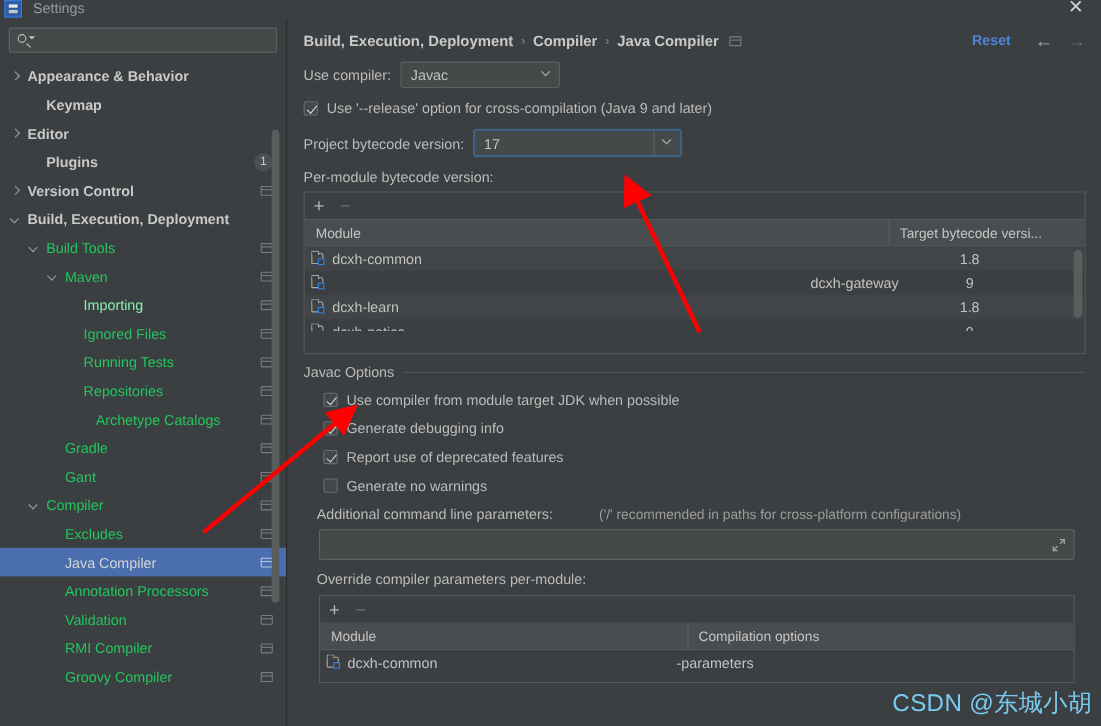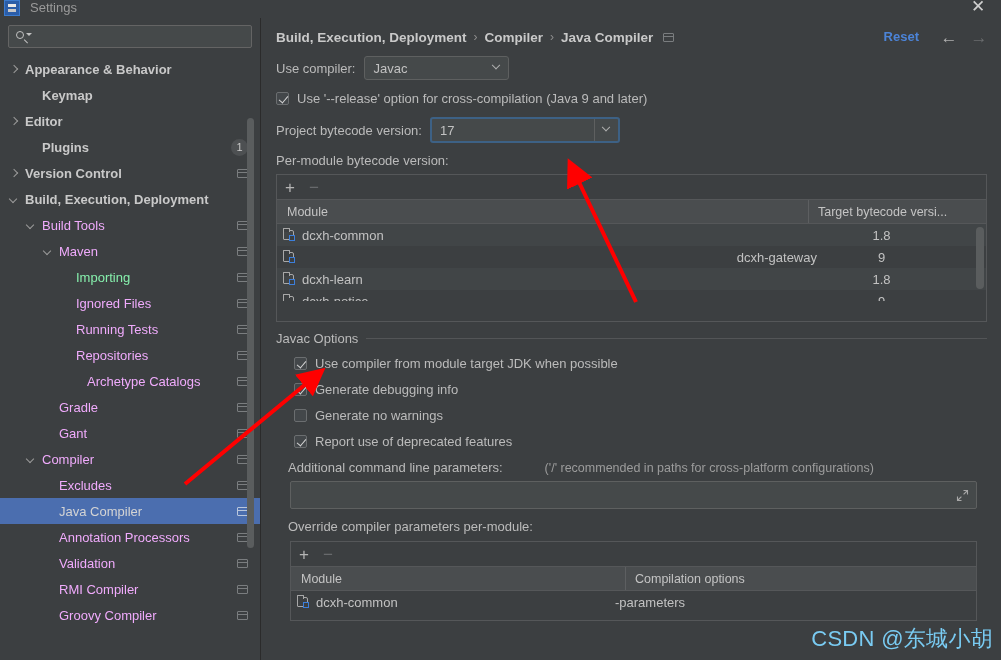--- a/index.html
+++ b/index.html
@@ -101,21 +101,21 @@
     width: 5px; height: 5px;
     border-right: 1.4px solid #9B9B9B; border-top: 1.4px solid #9B9B9B;
     transform: rotate(45deg);
   }
   .tree-row .arrow.down::before {
     content: ""; position: absolute; left: 2px; top: 3px;
     width: 5px; height: 5px;
     border-right: 1.4px solid #9B9B9B; border-bottom: 1.4px solid #9B9B9B;
     transform: rotate(45deg);
   }
-  .tree-label { font-size: 13px; color: #f0abfc; }
+  .tree-label { font-size: 13px; color: #22c55e; }
   .tree-label.bold { font-weight: bold; color: #C9C9C9; }
   .tree-label.mod  { color: #86efac; }
   .tree-row.selected .tree-label { color: #D4D4D4; font-weight: normal; }
   .tree-right { margin-left: auto; display: flex; align-items: center; gap: 8px; }
   .badge-count {
     width: 17px; height: 17px; border-radius: 50%;
     background: #4D5052; color: #C9C9C9;
     font-size: 11px; line-height: 17px; text-align: center;
   }
   .mod-marker {
@@ -546,26 +546,26 @@
       <div id="javaccbs" style="padding-left:18px;">
           <div class="cb-row" style="margin-bottom: 11px;">
             <span class="cbx on"></span>
             <span class="lbl">Use compiler from module target JDK when possible</span>
           </div>
           <div class="cb-row" style="margin-bottom: 11px;">
             <span class="cbx on"></span>
             <span class="lbl">Generate debugging info</span>
           </div>
           <div class="cb-row" style="margin-bottom: 11px;">
+            <span class="cbx on"></span>
+            <span class="lbl">Report use of deprecated features</span>
+          </div>
+          <div class="cb-row" style="margin-bottom: 11px;">
             <span class="cbx"></span>
             <span class="lbl">Generate no warnings</span>
-          </div>
-          <div class="cb-row" style="margin-bottom: 11px;">
-            <span class="cbx on"></span>
-            <span class="lbl">Report use of deprecated features</span>
           </div>
         </div>
 
       <div style="display:flex; align-items:center; padding-left:12px; margin:6px 0 6px 0;">
         <span class="lbl">Additional command line parameters:</span>
         <span class="hint" style="margin-left:42px;">('/' recommended in paths for cross-platform configurations)</span>
       </div>
 
       <div class="txtfield" style="margin-left:14px; margin-right:10px;">
         <span class="expand-ic">

